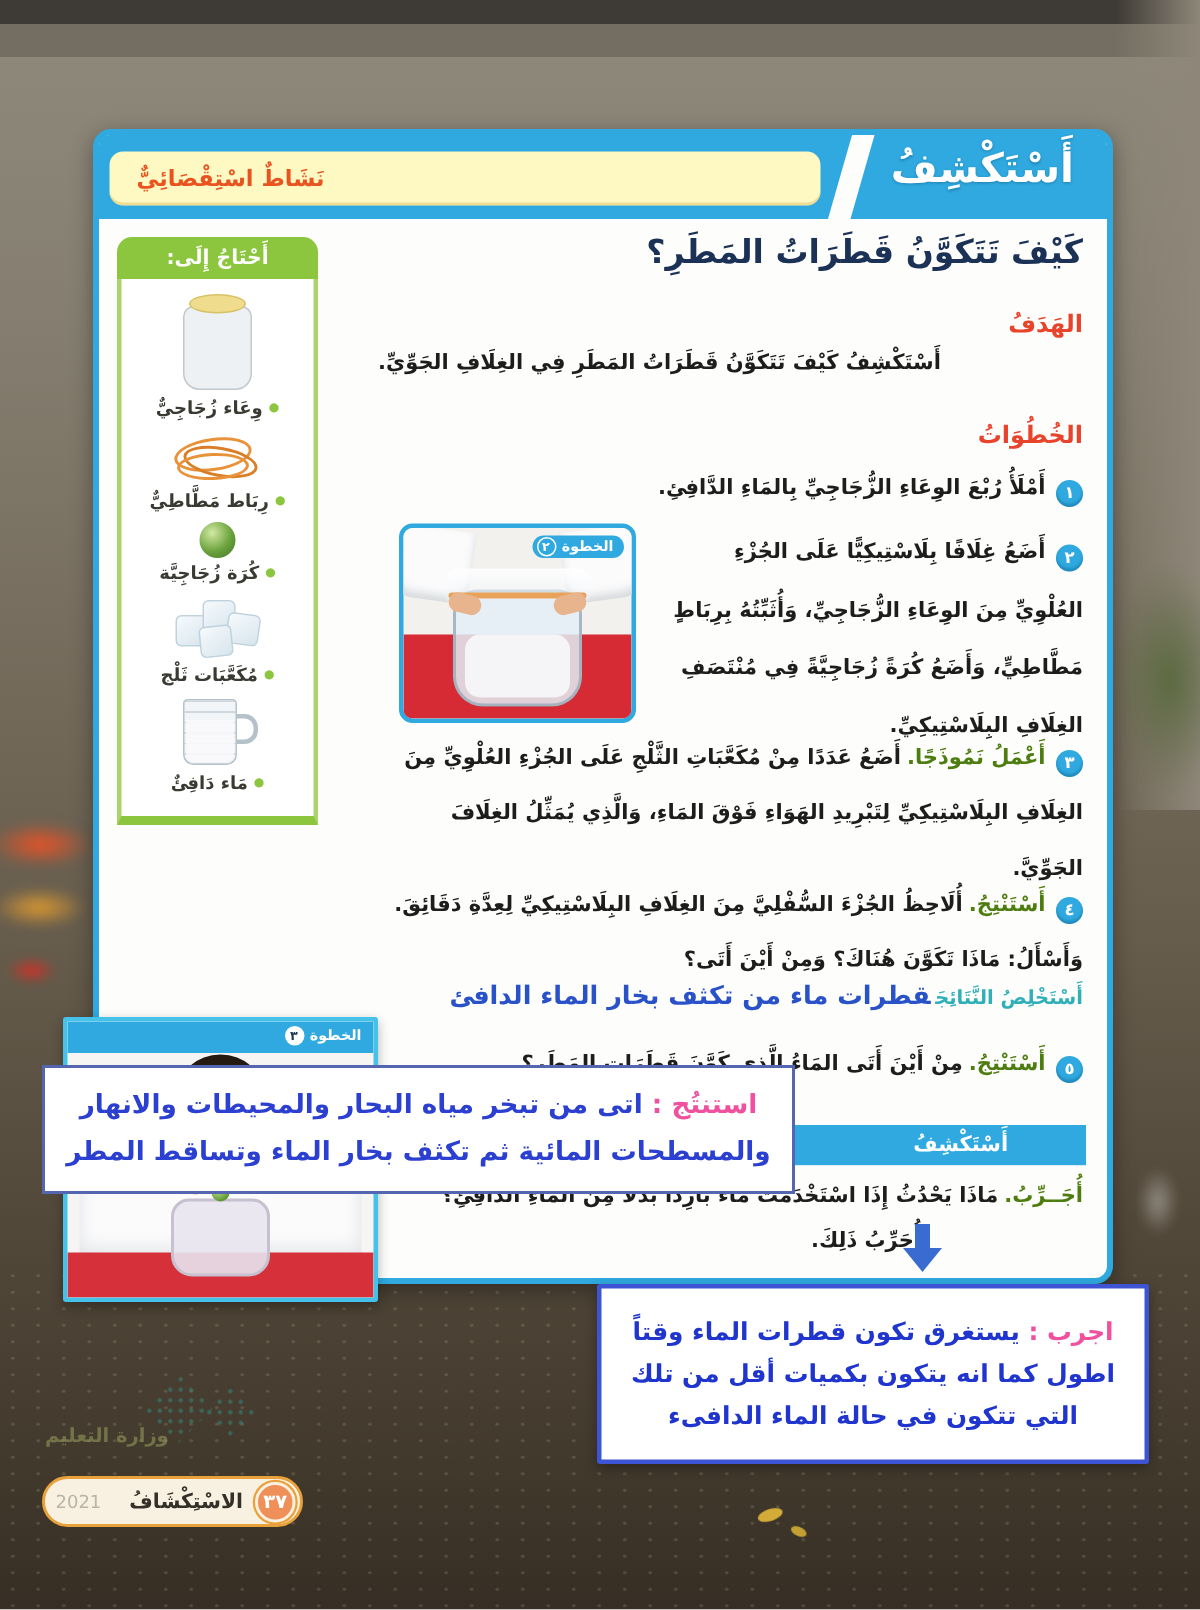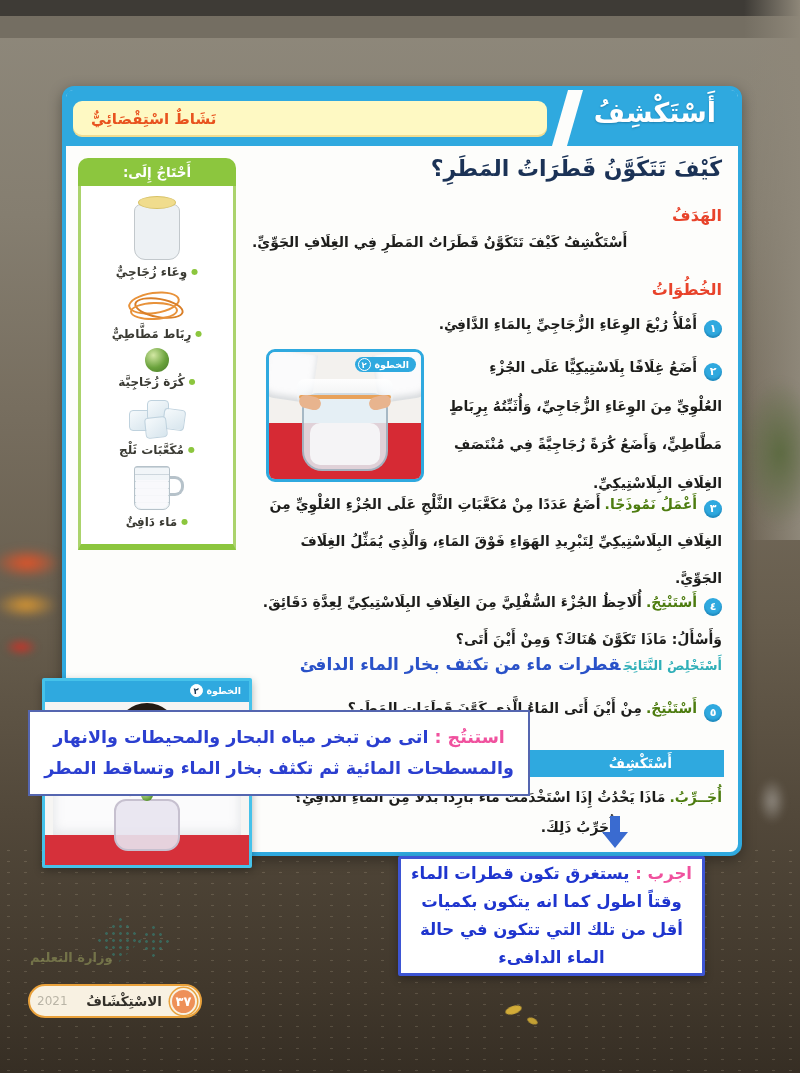--- a/index.html
+++ b/index.html
@@ -39,21 +39,21 @@
   .page-header { position:absolute; top:0; left:0; right:0; height:56px; background:#2fa9df; border-radius:7px 7px 0 0; }
   .explore-tab { position:absolute; top:7px; right:22px; color:#fff; font-size:27px; font-weight:bold; direction:rtl;
                  text-shadow:0 1px 2px rgba(0,60,100,.35); }
   .header-slash { position:absolute; left:494px; top:0; width:15px; height:56px; background:#fdfdfb; transform:skewX(-16deg); }
   .activity-banner { position:absolute; left:7px; top:11px; width:474px; height:36px; background:#fef9c3;
                      border-radius:9px; box-shadow:inset 0 -2px 0 rgba(200,140,0,.25); }
   .activity-banner span { display:inline-block; direction:rtl; color:#e8531f; font-weight:bold; font-size:15px;
                           line-height:36px; padding-left:18px; }
 
   
-  .sidebar { position:absolute; left:12px; top:68px; width:158px; z-index:1; }
+  .sidebar { position:absolute; left:12px; top:68px; width:134px; z-index:1; }
   .sidebar-head { background:#8cc63e; color:#fff; font-weight:bold; font-size:13.5px; text-align:center;
                   height:28px; line-height:28px; border-radius:10px 10px 0 0; direction:rtl; }
   .sidebar-body { background:#fff; border-left:3px solid #abd36c; border-right:3px solid #abd36c;
                   border-bottom:6px solid #8cc63e; padding:10px 4px 8px; }
   .mat { text-align:center; margin-bottom:7px; }
   .mat-img { position:relative; margin:0 auto 3px; }
   .mat-label { direction:rtl; font-size:12px; font-weight:bold; color:#3a3a33; }
   .mat-label::before { content:"●"; color:#8cc63e; font-size:8px; margin-left:4px; vertical-align:2px; }
 
   
@@ -167,21 +167,21 @@
               transform:rotate(-12deg); }
 
   
   .callout { position:absolute; left:28px; top:710px; width:502px; height:86px; z-index:5;
              background:#fff; border:2px solid #5566b0; display:flex; align-items:center; justify-content:center;
              direction:rtl; text-align:center; padding:4px 10px; }
   .callout p { font-size:17.5px; font-weight:bold; color:#2b3fd0; line-height:1.75; }
   .callout .magenta { color:#f0519e; }
 
   
-  .try-answer { position:absolute; left:398px; top:856px; width:307px; height:120px; z-index:4;
+  .try-answer { position:absolute; left:398px; top:856px; width:368px; height:120px; z-index:4;
                 background:#fff; border:3px solid #3d55d4; border-radius:2px; display:flex; align-items:center;
                 justify-content:flex-start; direction:rtl; text-align:center; padding:6px 10px;
                 box-shadow:0 3px 8px rgba(0,0,0,.3); }
   .try-answer p { font-size:16.5px; font-weight:bold; color:#1f35ce; line-height:1.7; }
   .try-answer .magenta { color:#f0519e; }
 
   
   .footer-pill { position:absolute; left:28px; top:984px; width:174px; height:34px; z-index:4;
                  background:#f8f1e2; border:2px solid #e9a13b; border-radius:17px; direction:rtl;
                  display:flex; align-items:center; gap:8px; padding:0 3px; }

